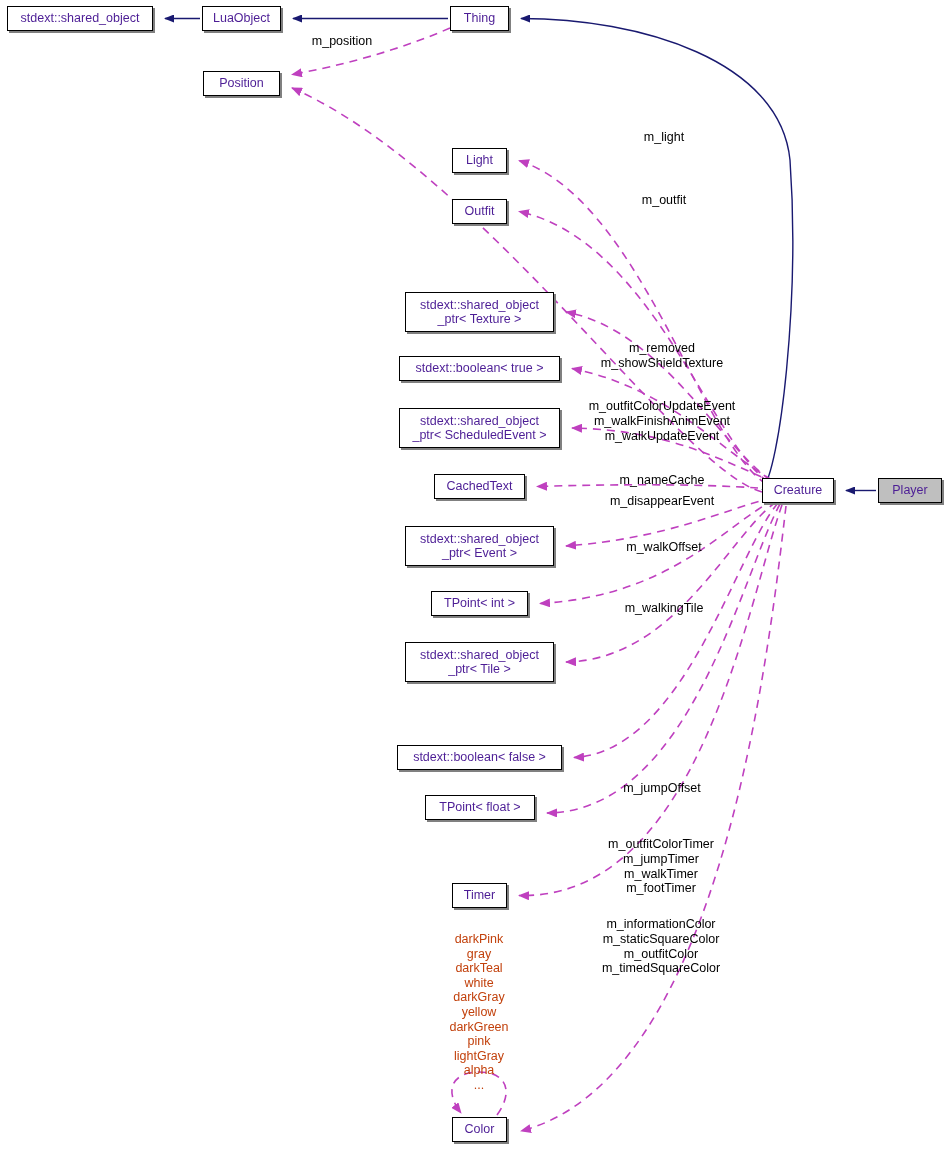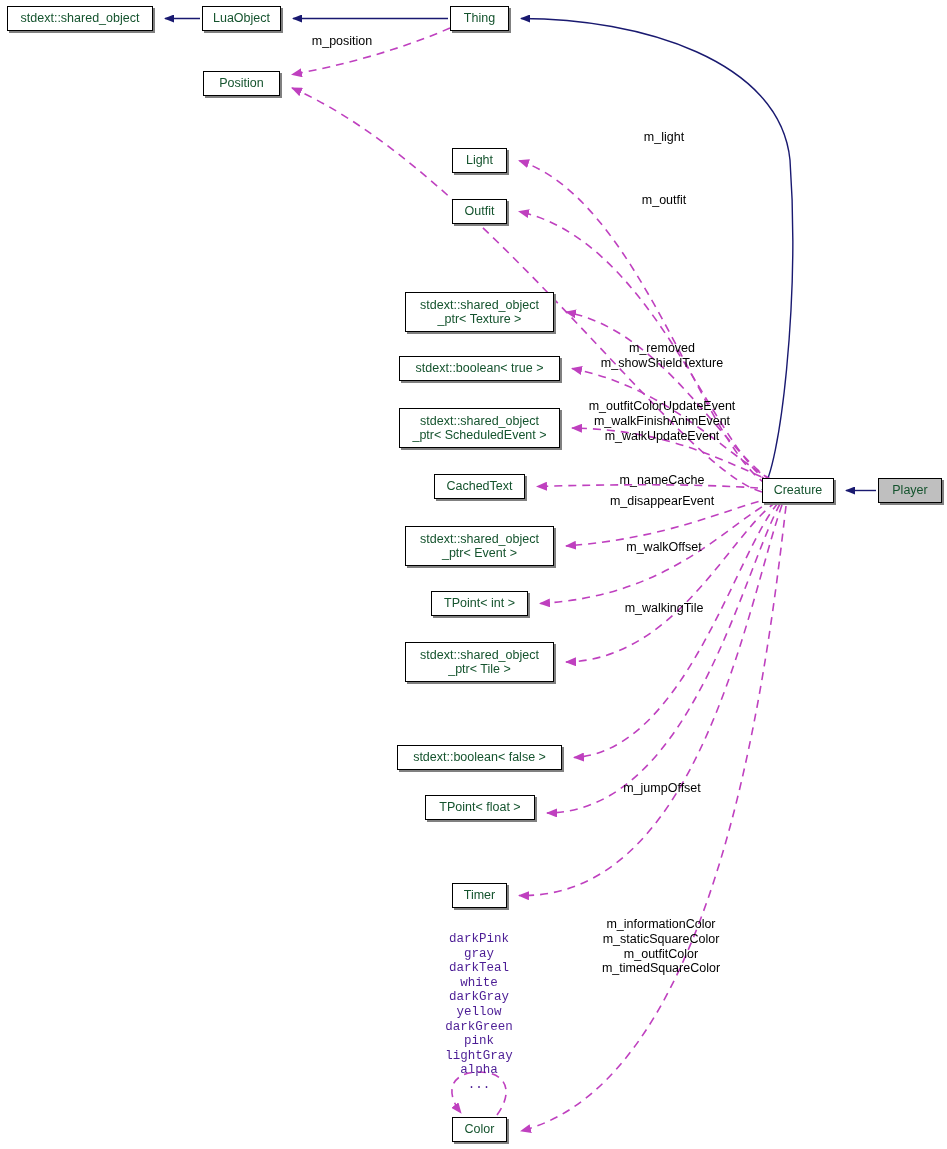--- a/index.html
+++ b/index.html
@@ -29,44 +29,43 @@
     box-sizing: border-box;
     border: 1px solid #000000;
     background: #ffffff;
     box-shadow: 2px 2px 0 0 #808080;
     display: flex;
     align-items: center;
     justify-content: center;
     text-align: center;
     font-size: 12.5px;
     line-height: 14.5px;
-    color: #14532d;
+    color: #4c1d95;
     white-space: pre;
   }
   .node.focus {
     background: #bfbfbf;
   }
   .edge-label {
     position: absolute;
     font-size: 12.5px;
     line-height: 14.8px;
     color: #000000;
     text-align: center;
     white-space: pre;
     transform: translateX(-50%);
   }
   .color-list {
     position: absolute;
     font-size: 12.5px;
     line-height: 14.6px;
-    color: #4c1d95;
+    color: #c2410c;
     text-align: center;
     white-space: pre;
     transform: translateX(-50%);
-    font-family: Liberation Mono, monospace;
   }
 </style>
 </head>
 <body>
 
 <div id="diagram">
 
   <svg id="edges" viewBox="0 0 947 1149">
     <defs>
       <marker id="arrowNavy" markerWidth="10" markerHeight="8" refX="9" refY="4" orient="auto" markerUnits="userSpaceOnUse">
@@ -134,20 +133,24 @@
   <div class="edge-label" style="left:662px; top:341px;">m_removed
 m_showShieldTexture</div>
   <div class="edge-label" style="left:662px; top:399px;">m_outfitColorUpdateEvent
 m_walkFinishAnimEvent
 m_walkUpdateEvent</div>
   <div class="edge-label" style="left:662px; top:473px;">m_nameCache</div>
   <div class="edge-label" style="left:662px; top:494px;">m_disappearEvent</div>
   <div class="edge-label" style="left:664px; top:540px;">m_walkOffset</div>
   <div class="edge-label" style="left:664px; top:601px;">m_walkingTile</div>
   <div class="edge-label" style="left:662px; top:781px;">m_jumpOffset</div>
+  <div class="edge-label" style="left:661px; top:837px;">m_outfitColorTimer
+m_jumpTimer
+m_walkTimer
+m_footTimer</div>
   <div class="edge-label" style="left:661px; top:917px;">m_informationColor
 m_staticSquareColor
 m_outfitColor
 m_timedSquareColor</div>
 
   <div class="color-list" id="color-constants" style="left:479px; top:932px;">darkPink
 gray
 darkTeal
 white
 darkGray

